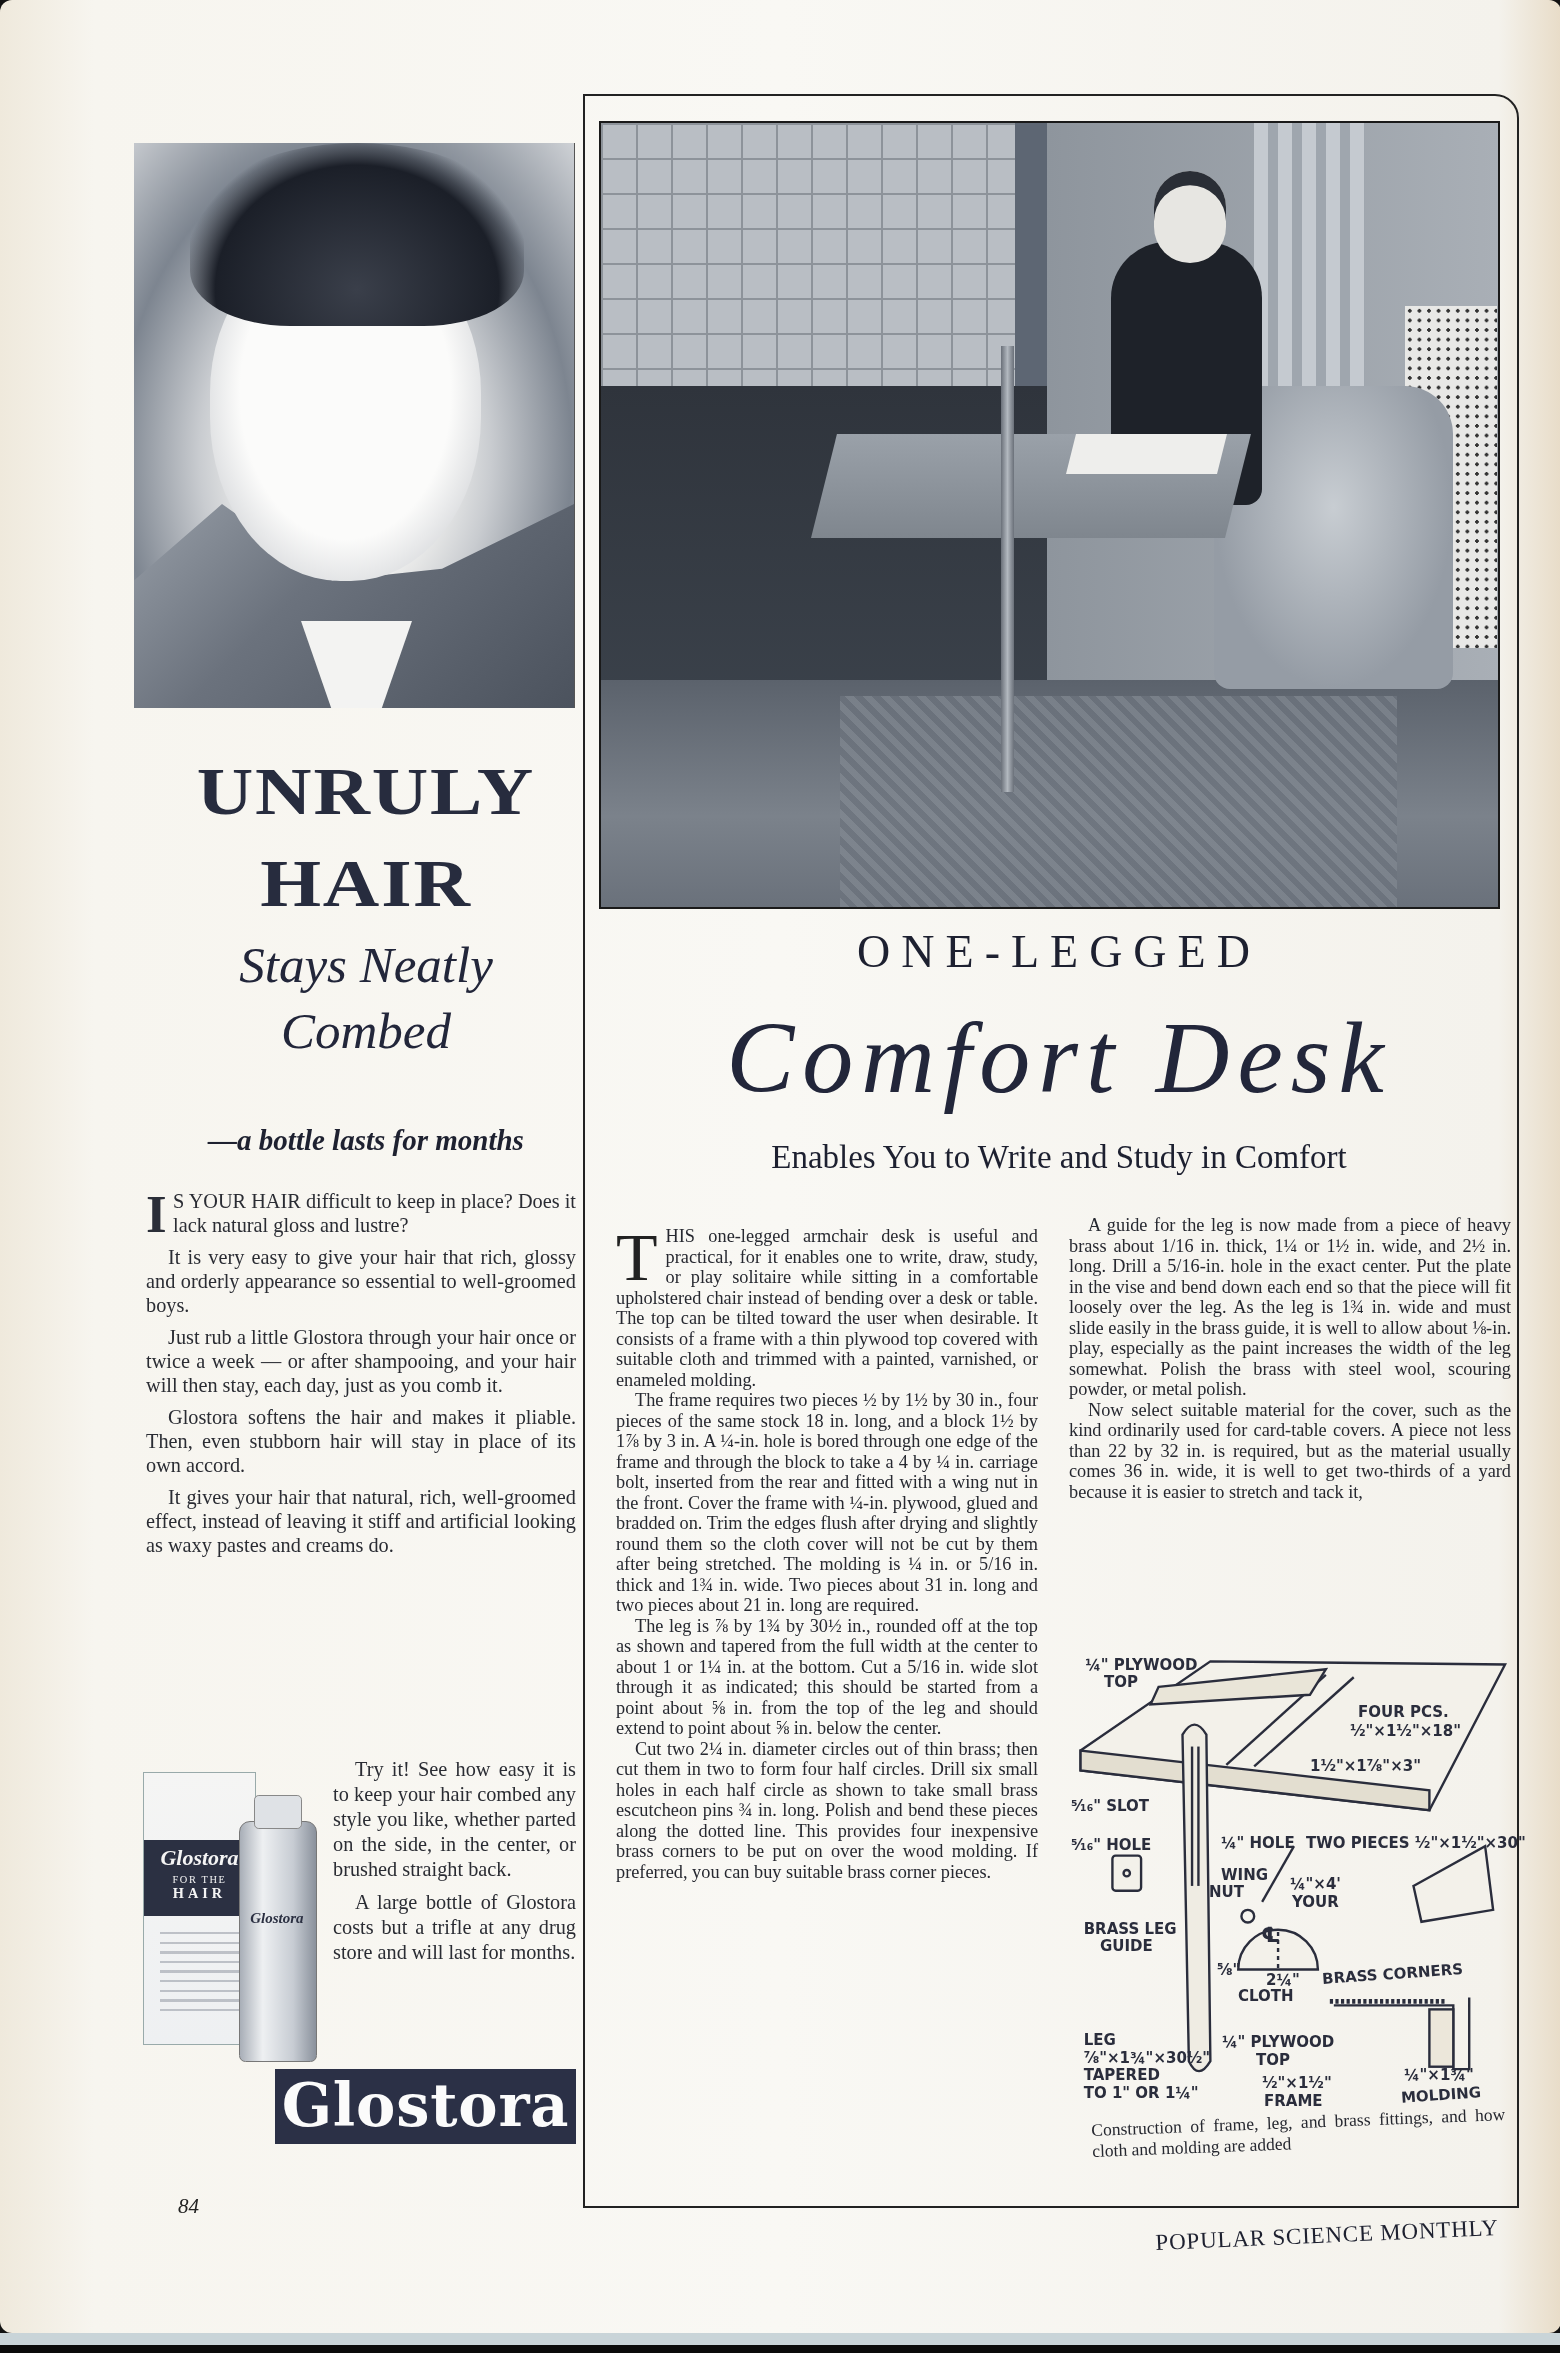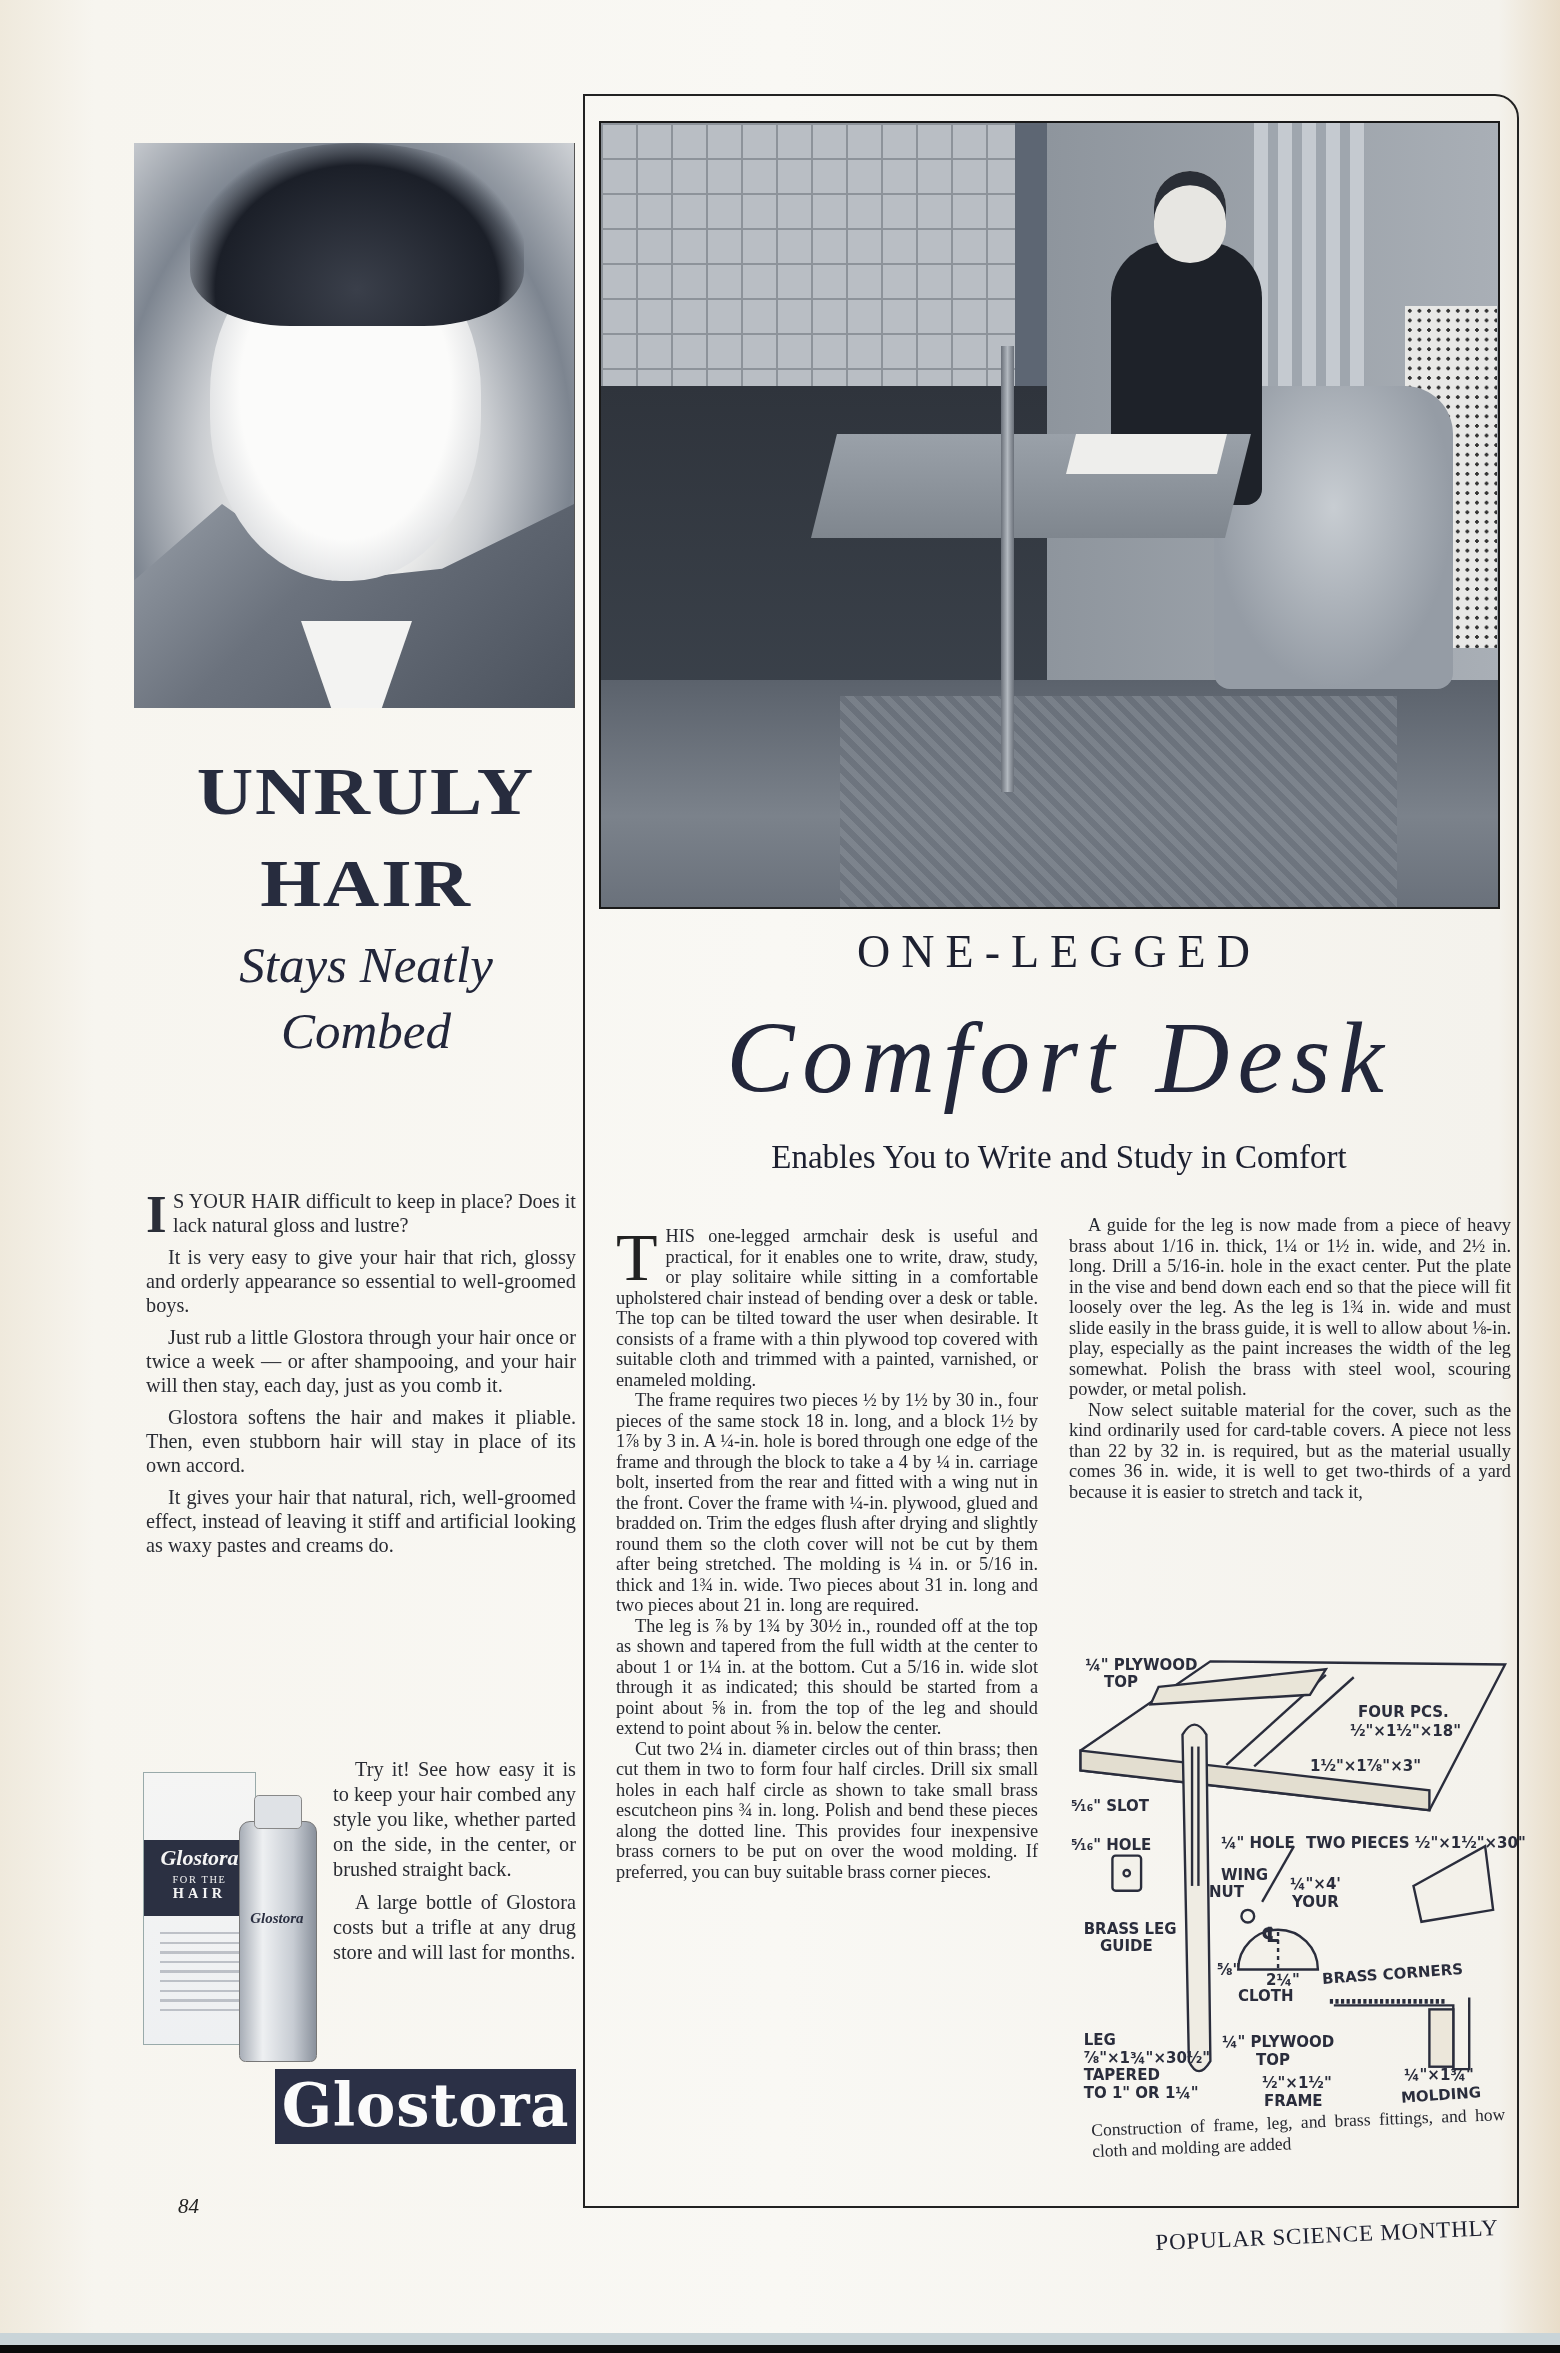--- a/index.html
+++ b/index.html
@@ -1,17 +1,17 @@
 <!DOCTYPE html>
 <html style="font-size:12.7px"><head>
 <meta charset="utf-8">
 <style>
   html,body{margin:0;padding:0;}
   body{width:1561px;height:2354px;position:relative;overflow:hidden;background:#111;font-family:"Liberation Serif","DejaVu Serif",serif;color:#1c1f2a;}
-  .page{position:absolute;left:0;top:0;width:1561px;height:2333px;background:linear-gradient(90deg,#efe9dc 0%,#f7f5ef 6%,#f9f8f4 50%,#f4f2ec 96%,#e8dcc8 100%);}
+  .page{position:absolute;left:0;top:0;width:1561px;height:2333px;background:linear-gradient(90deg,#efe9dc 0%,#f7f5ef 6%,#f9f8f4 50%,#f4f2ec 96%,#e8dcc8 100%);border-radius:12px;}
   .bottom-edge{position:absolute;left:0;top:2333px;width:1561px;height:21px;background:#c9d4d8;}
   .bottom-dark{position:absolute;left:0;top:2345px;width:1561px;height:16px;background:#0b0b0b;}
 
   
   .ad-photo{position:absolute;left:134px;top:143px;width:440px;height:565px;background:radial-gradient(ellipse at 48% 55%,#f2f2f0 0 28%,#c9ccd0 45%,#7d8590 70%,#cfd2d6 100%);overflow:hidden;border-right:1.6px solid #555;}
   .ad-photo .hair{position:absolute;left:56px;top:0;width:334px;height:183px;background:radial-gradient(ellipse at 50% 80%,#3a3f4a 0,#1b1f28 60%,transparent 75%);border-radius:50% 50% 30% 30%;}
   .ad-photo .face{position:absolute;left:76px;top:96px;width:271px;height:342px;background:radial-gradient(ellipse at 50% 45%,#fbfbfa 0 55%,#d6d8db 80%,transparent 100%);border-radius:45% 45% 48% 48%;}
   .ad-photo .coat{position:absolute;left:0;top:342px;width:440px;height:239px;background:linear-gradient(135deg,#9aa1aa 0,#6b727d 40%,#4a515c 100%);clip-path:polygon(0 40%,20% 8%,45% 40%,70% 35%,100% 8%,100% 100%,0 100%);}
   .ad-photo .collar{position:absolute;left:167px;top:478px;width:111px;height:96px;background:#f3f3f2;clip-path:polygon(0 0,100% 0,70% 100%,30% 100%);}
 
@@ -85,20 +85,21 @@
     <div class="coat"></div>
     <div class="collar"></div>
     <div class="face"></div>
     <div class="hair"></div>
   </div>
 
   <div class="headline h-unruly">UNRULY</div>
   <div class="headline h-hair">HAIR</div>
   <div class="headline h-stays">Stays Neatly</div>
   <div class="headline h-combed">Combed</div>
+  <div class="h-lasts">—a bottle lasts for months</div>
 
   <div class="ad-body">
     <p class="first"><span class="dropcap">I</span><span>S YOUR HAIR difficult to keep in place? Does it lack natural gloss and lustre?</span></p>
     <p>It is very easy to give your hair that rich, glossy and orderly appearance so essential to well-groomed boys.</p>
     <p>Just rub a little Glostora through your hair once or twice a week — or after shampooing, and your hair will then stay, each day, just as you comb it.</p>
     <p>Glostora softens the hair and makes it pliable. Then, even stubborn hair will stay in place of its own accord.</p>
     <p>It gives your hair that natural, rich, well-groomed effect, instead of leaving it stiff and artificial looking as waxy pastes and creams do.</p>
   </div>
 
   <div class="ad-try">

